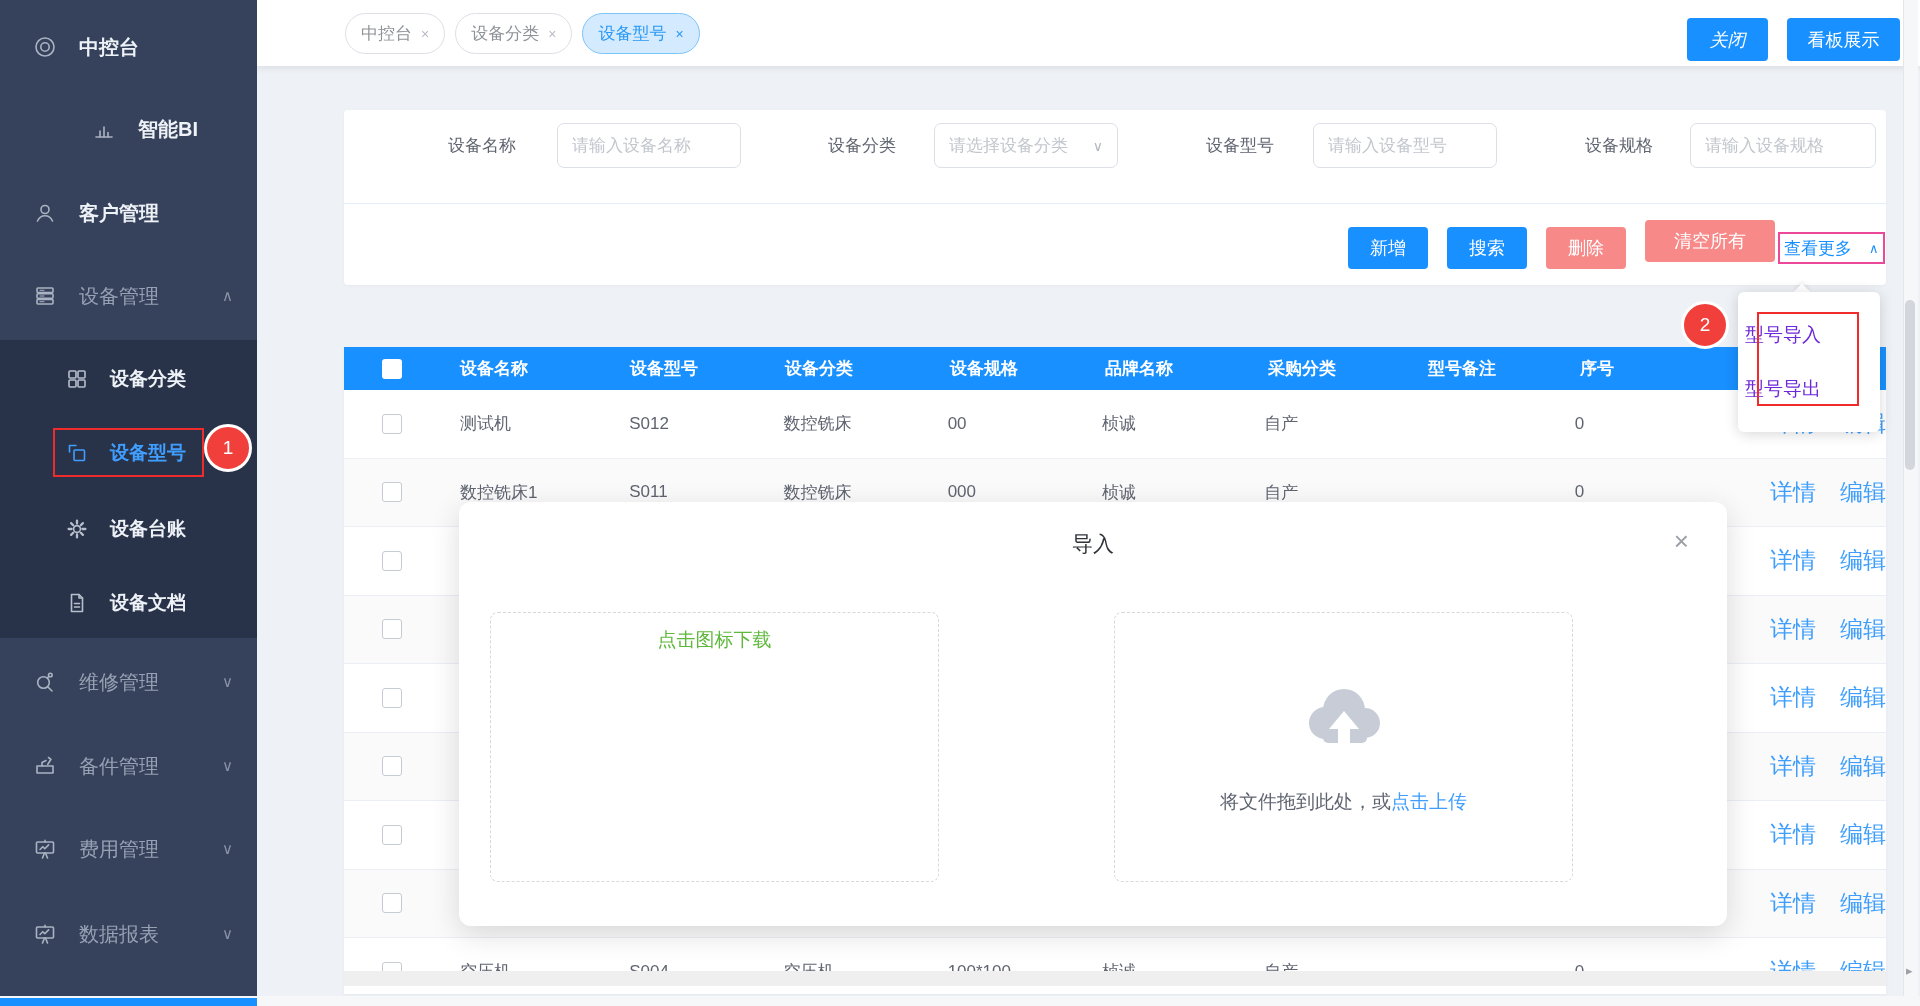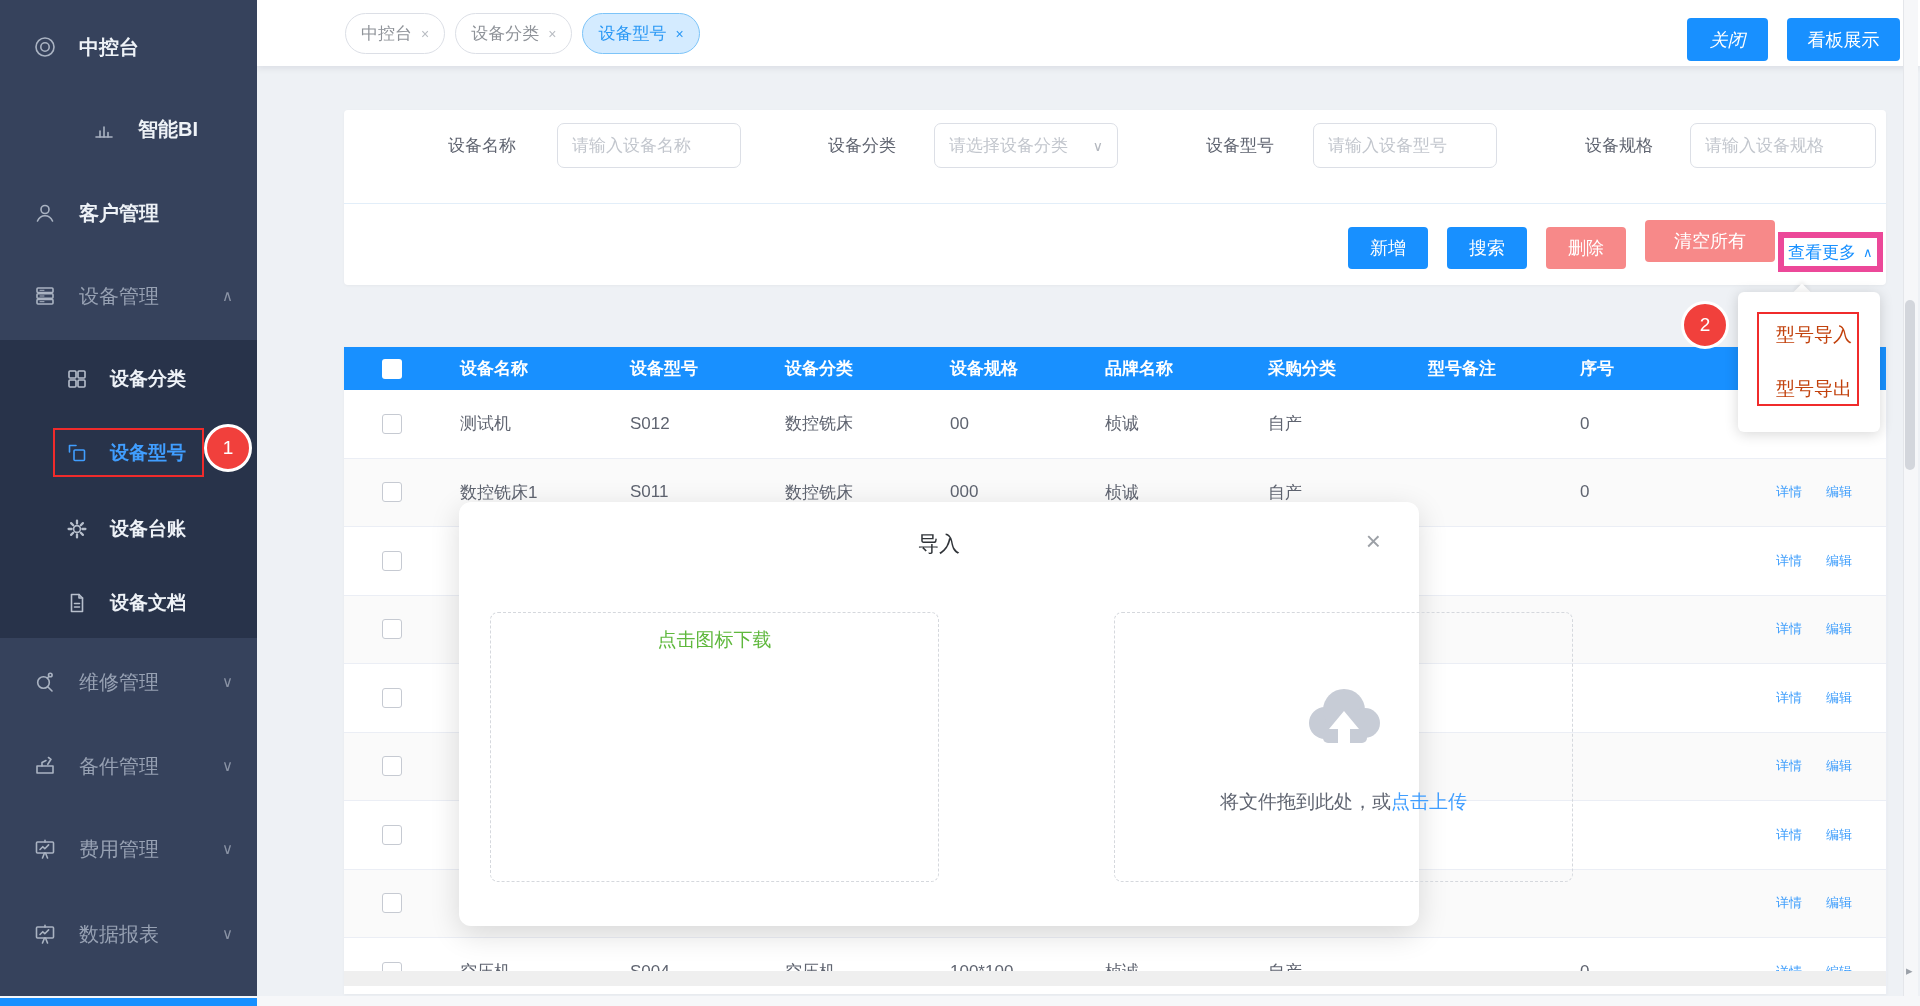--- a/index.html
+++ b/index.html
@@ -41,44 +41,44 @@
   .f-box{position:absolute;top:13px;height:45px;border:1px solid #dcdfe6;border-radius:7px;background:#fff;
          box-sizing:border-box;display:flex;align-items:center;padding:0 14px;cursor:text;overflow:hidden;}
   .f-box .ph{font-size:17px;color:#c2c6cd;white-space:nowrap;}
   .f-box .caret{margin-left:auto;color:#b4b8bf;font-size:14px;}
   .divider{position:absolute;left:0;top:93px;width:1542px;height:1px;background:#e2eef9;}
   #btn-add{position:absolute;left:1004px;top:117px;width:80px;height:42px;}
   #btn-search{position:absolute;left:1103px;top:117px;width:80px;height:42px;}
   #btn-del{position:absolute;left:1202px;top:117px;width:80px;height:42px;}
   #btn-clear{position:absolute;left:1301px;top:110px;width:130px;height:42px;}
   #view-more{position:absolute;left:1434px;top:122px;height:28px;padding:0 4px;display:flex;align-items:center;
-             gap:7px;color:#1890ff;font-size:17px;border:6px solid #ec4899;cursor:pointer;background:#fff;}
+             gap:17px;color:#1890ff;font-size:17px;border:2px solid #ec4899;cursor:pointer;background:#fff;}
   #view-more .chev{font-size:13px;}
   
   #table-card{left:344px;top:347px;width:1542px;height:647px;border-radius:0;overflow:hidden;
               border-right:1px solid #ebeef5;}
   .t-head{display:flex;align-items:center;height:43px;background:#1890ff;}
   .t-head .hc{font-size:17px;font-weight:bold;color:#fff;padding-left:26px;box-sizing:border-box;white-space:nowrap;}
   .ckc{flex:0 0 90px;box-sizing:border-box;padding-left:38px;}
   .ck{width:20px;height:20px;border-radius:3px;background:#fff;cursor:pointer;}
   .t-row .ck{border:1px solid #c6cad2;box-sizing:border-box;}
   .t-row{display:flex;align-items:center;height:67.5px;border-bottom:1px solid #ebeef5;background:#fff;}
   .t-row.alt{background:#fafafa;}
   .t-row .cell{font-size:17px;color:#5f6470;padding-left:26px;box-sizing:border-box;white-space:nowrap;overflow:hidden;}
   .ops{flex:1 1 auto;display:flex;gap:24px;padding-left:82px;box-sizing:border-box;}
-  .lnk{color:#3f9efc;font-size:13px;cursor:pointer;white-space:nowrap;}
+  .lnk{color:#3f9efc;font-size:23px;cursor:pointer;white-space:nowrap;}
   
   #more-menu{position:absolute;left:1738px;top:292px;width:142px;height:140px;background:#fff;border-radius:6px;
              box-shadow:0 2px 14px rgba(0,0,0,.16);z-index:30;display:flex;flex-direction:column;
              justify-content:center;gap:28px;}
-  #more-menu .mi{font-size:19px;color:#c2410c;padding-left:38px;cursor:pointer;font-family:Liberation Serif, serif;}
+  #more-menu .mi{font-size:19px;color:#6d28d9;padding-left:7px;cursor:pointer;font-family:Liberation Serif, serif;}
   #menu-arrow{position:absolute;left:1796px;top:286px;width:12px;height:12px;background:#fff;transform:rotate(45deg);
               box-shadow:-2px -2px 4px rgba(0,0,0,.06);z-index:29;}
   
-  #modal{position:absolute;left:459px;top:502px;width:960px;height:424px;background:#fff;border-radius:12px;
+  #modal{position:absolute;left:459px;top:502px;width:1268px;height:424px;background:#fff;border-radius:12px;
          box-shadow:0 8px 30px rgba(0,0,0,.14);z-index:20;}
   #modal .m-title{position:absolute;left:0;top:28px;width:100%;text-align:center;font-size:21px;color:#2f3338;}
   #modal .m-close{position:absolute;right:38px;top:26px;font-size:26px;color:#9ca0a6;cursor:pointer;line-height:1;}
   .dashed-box{position:absolute;top:110px;height:270px;border:1px dashed #d5d8dd;border-radius:8px;box-sizing:border-box;
               display:flex;flex-direction:column;align-items:center;cursor:pointer;}
   #dl-box{left:31px;width:449px;}
   #up-box{left:655px;width:459px;}
   .xl-square{margin-top:46px;width:100px;height:100px;border:4px solid #5fb83d;box-sizing:border-box;
              position:relative;display:flex;justify-content:center;}
   .xl-square svg{margin-top:10px;width:64px;height:50px;display:block;}

